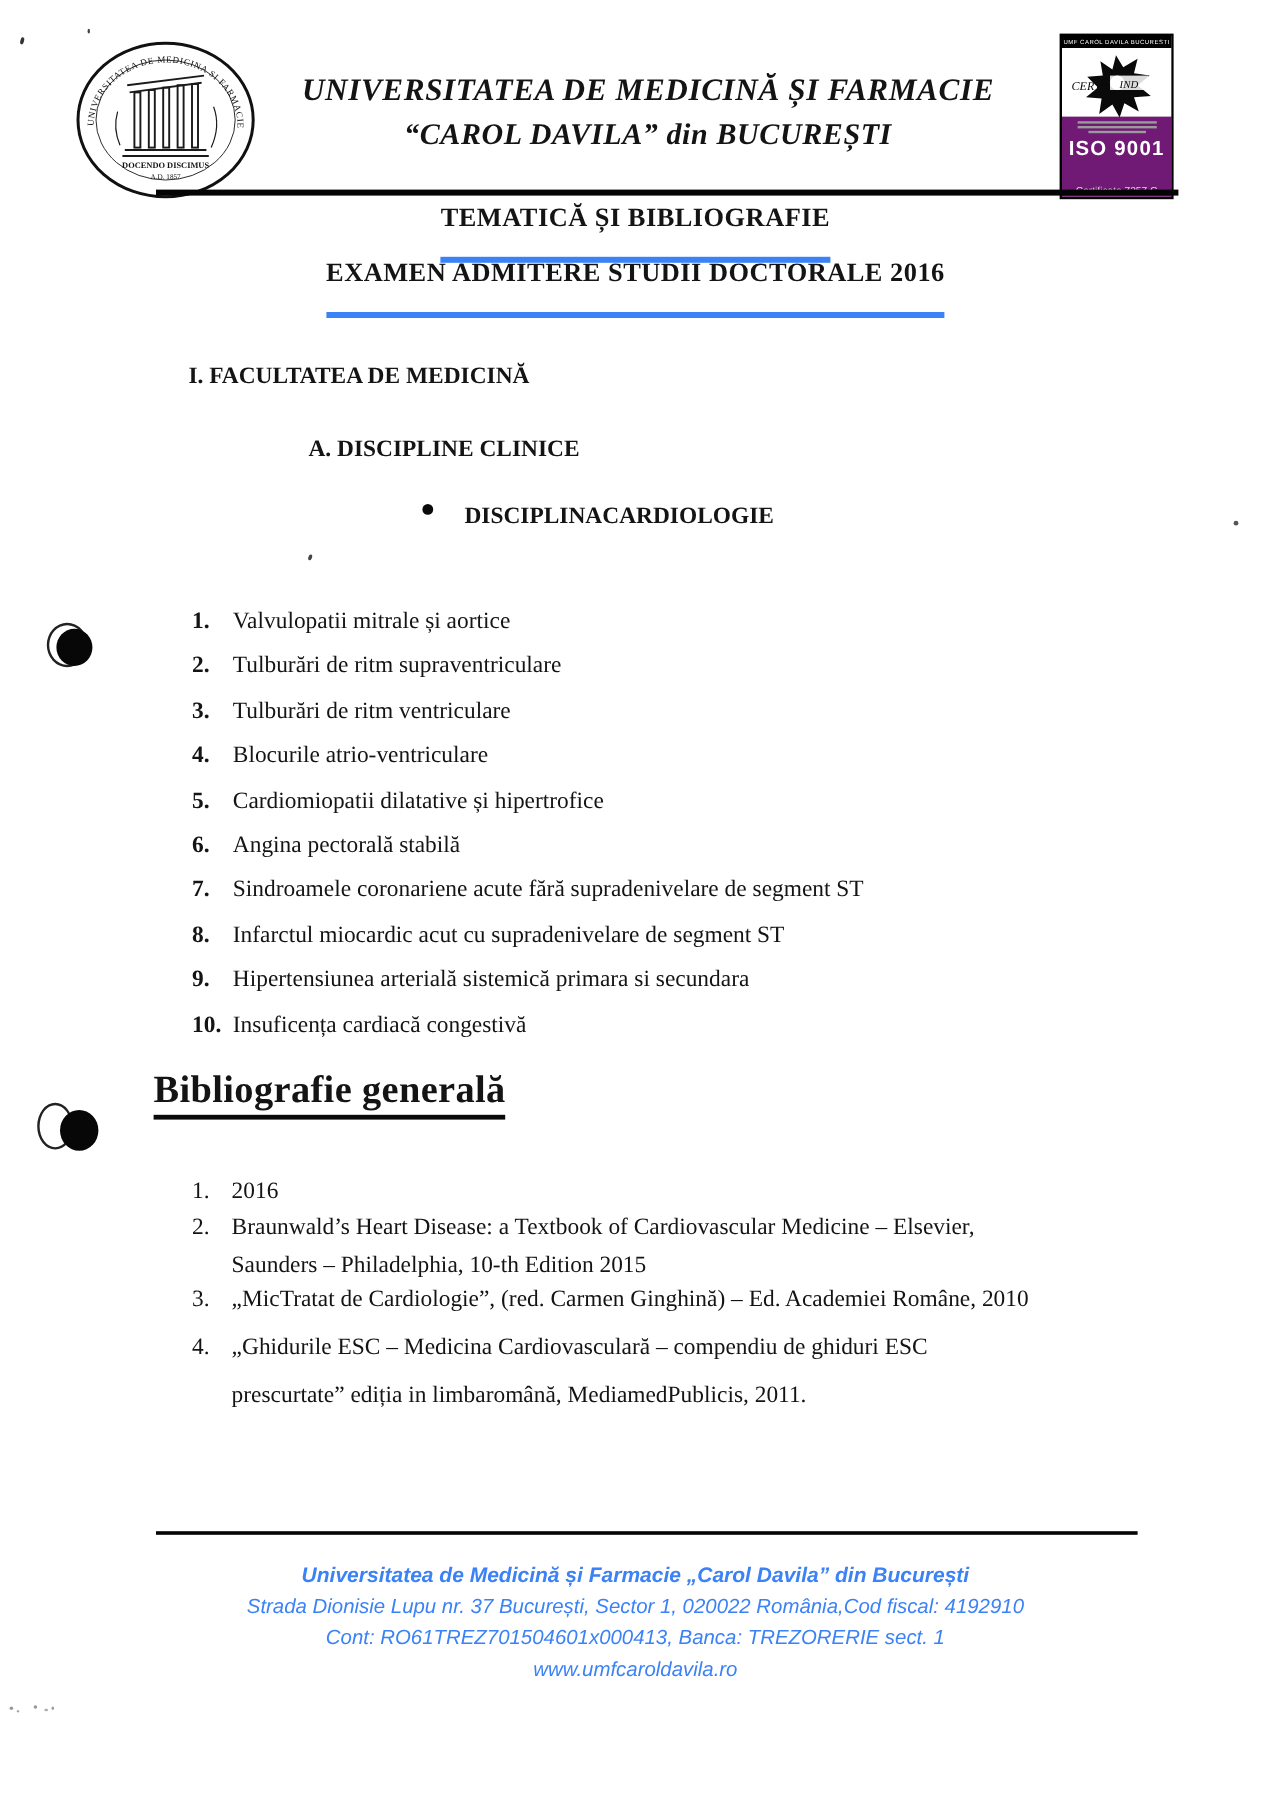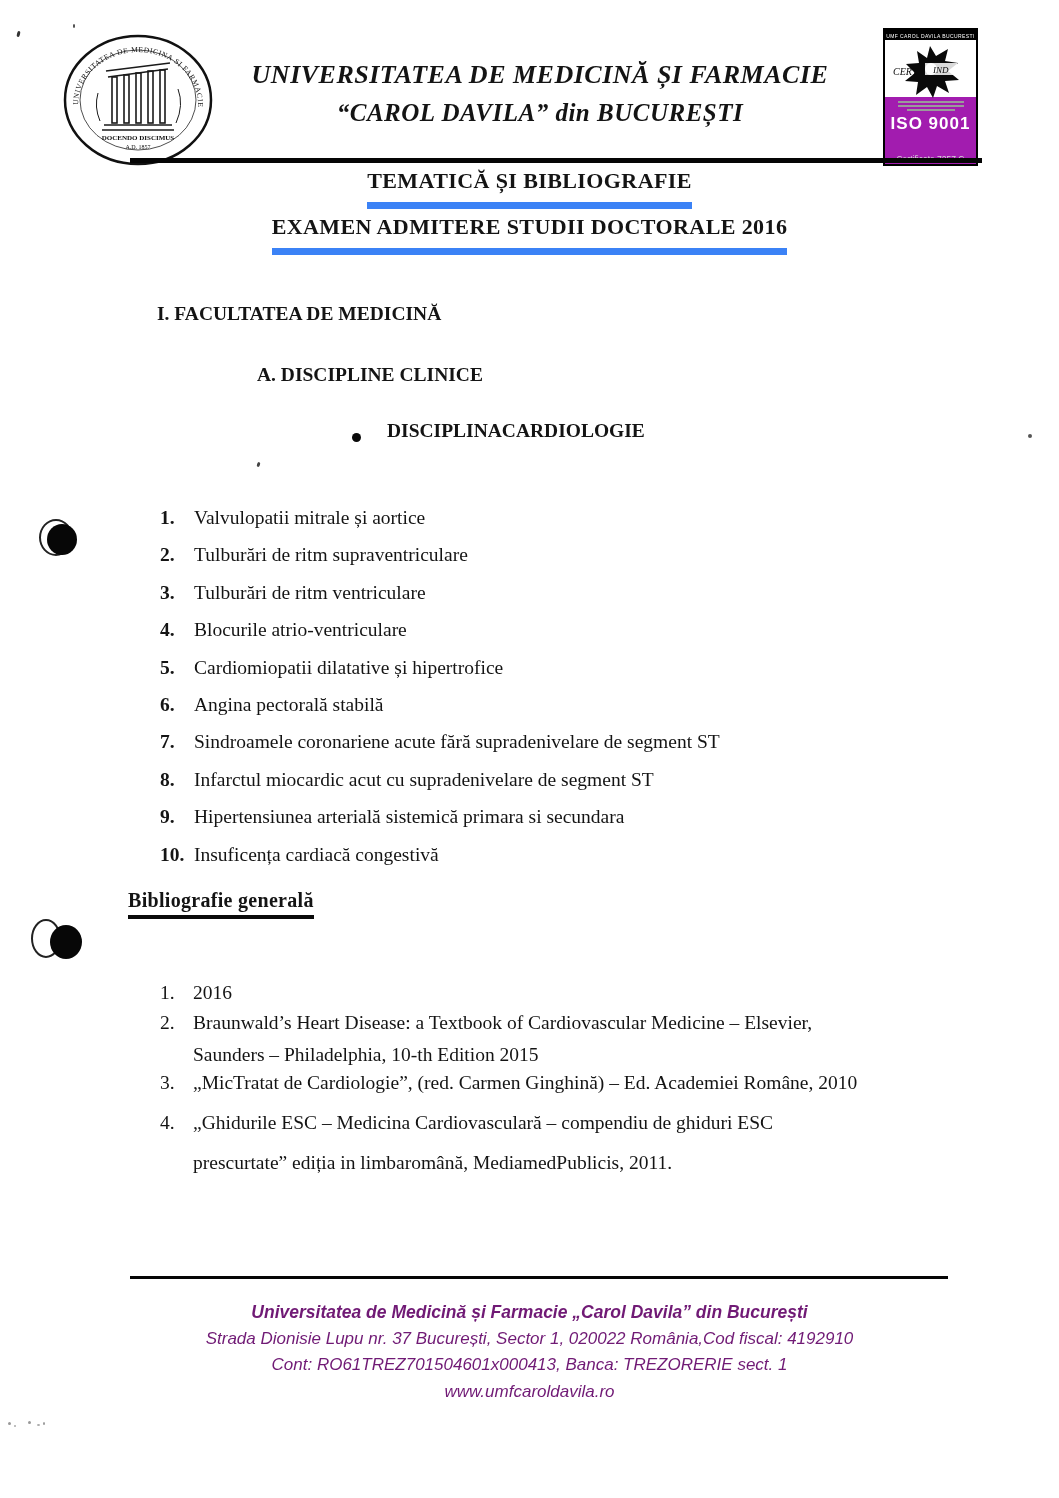--- a/index.html
+++ b/index.html
@@ -9,52 +9,52 @@
     overflow:hidden;
   }
   
   .seal { position:absolute; left:62px; top:33px; width:152px; height:134px; }
   .header-text { position:absolute; left:210px; top:60px; width:660px; text-align:center; }
   .header-line1 { font-size:26px; font-weight:bold; font-style:italic; letter-spacing:0.5px; white-space:nowrap; }
   .header-line2 { font-size:25px; font-weight:bold; font-style:italic; margin-top:9px; letter-spacing:0.5px; white-space:nowrap; }
   .badge { position:absolute; left:883px; top:28px; width:95px; height:138px; border:2px solid #000; box-sizing:border-box; background:#fff; display:flex; flex-direction:column; }
   .badge-top { background:#000; color:#fff; font-family:"Liberation Sans",sans-serif; font-size:5px; line-height:12px; height:12px; text-align:center; white-space:nowrap; overflow:hidden; letter-spacing:0.4px; }
   .badge-mid { position:relative; height:66px; background:#fff; }
-  .badge-bottom { flex:1; background:#a21caf; color:#fff; text-align:center; font-family:"Liberation Sans",sans-serif; padding-top:2px; }
+  .badge-bottom { flex:1; background:#701a75; color:#fff; text-align:center; font-family:"Liberation Sans",sans-serif; padding-top:2px; }
   .badge-tinyline { width:66px; height:2px; background:#9a9a9a; margin:2px auto; }
   .badge-iso { font-size:17px; font-weight:bold; letter-spacing:1px; margin-top:3px; white-space:nowrap; }
   .badge-cert { font-size:8.5px; color:#d9d9d9; margin-top:20px; white-space:nowrap; }
   .rule-top { position:absolute; left:130px; top:158px; width:852px; height:5px; background:#050505; }
   
   .doc-title { position:absolute; left:0; width:1059px; text-align:center; font-weight:bold; font-size:22px; letter-spacing:0.4px; }
-  .doc-title span { display:inline-block; border-bottom:7px solid #3b82f6; padding-bottom:8px; }
+  .doc-title span { display:inline-block; border-bottom:5px solid #3b82f6; padding-bottom:20px; }
   .t1 { top:168px; }
   .t2 { top:214px; }
   
   .sec { position:absolute; font-weight:bold; font-size:19.5px; white-space:nowrap; }
   .sec-faculty { left:157px; top:303px; }
   .sec-group { left:257px; top:364px; }
-  .sec-bullet { left:352px; top:420px; display:flex; align-items:flex-end; }
+  .sec-bullet { left:352px; top:420px; display:flex; align-items:flex-start; }
   .bullet-dot { width:9px; height:9px; border-radius:50%; background:#0a0a0a; margin-right:26px; }
   
   .topics { position:absolute; left:160px; top:506px; width:860px; }
   .topic { display:flex; height:37.4px; align-items:flex-start; font-size:19.5px; line-height:24px; }
   .topic-num { width:34px; font-weight:bold; flex:none; }
   .topic-text { white-space:nowrap; }
   
-  .bib-heading { position:absolute; left:128px; top:889px; font-size:20px; font-weight:bold; letter-spacing:0.3px; border-bottom:4px solid #0a0a0a; padding-bottom:3px; }
+  .bib-heading { position:absolute; left:128px; top:889px; font-size:32px; font-weight:bold; letter-spacing:0.3px; border-bottom:4px solid #0a0a0a; padding-bottom:3px; }
   .bib-list { position:absolute; left:160px; top:963px; width:860px; font-size:19.5px; }
   .bib-line { position:relative; padding-left:33px; line-height:23px; white-space:nowrap; }
   .bib-num { position:absolute; left:0; top:0; }
   .m18 { margin-top:18px; } .m17 { margin-top:17px; } .m9 { margin-top:9px; }
   .m7 { margin-top:7px; } .m5 { margin-top:5px; }
   
   .rule-bottom { position:absolute; left:130px; top:1276px; width:818px; height:3px; background:#050505; }
   .footer { position:absolute; left:0; top:1299px; width:1059px; text-align:center;
-    font-family:"Liberation Sans","DejaVu Sans",sans-serif; font-style:italic; font-size:17px; color:#701a75; }
+    font-family:"Liberation Sans","DejaVu Sans",sans-serif; font-style:italic; font-size:17px; color:#3b82f6; }
   .footer div { line-height:26.5px; white-space:nowrap; }
   .footer .f-bold { font-weight:bold; font-size:17.5px; }
   
   .punch-dot { position:absolute; background:#070707; border-radius:50%; }
   .punch-arc { position:absolute; border:2px solid #222; border-radius:50%; background:transparent; }
   .speck { position:absolute; background:#555; border-radius:50%; }
 </style>
 </head>
 <body>
 

